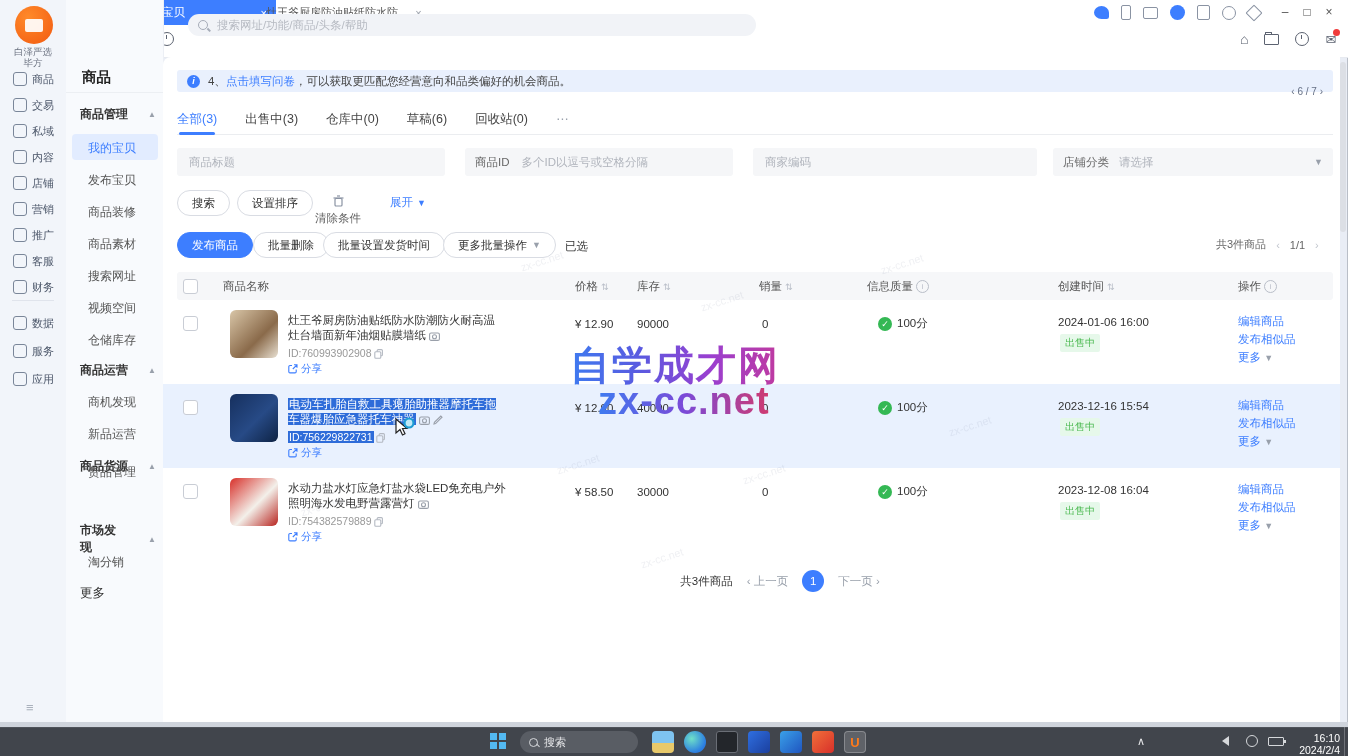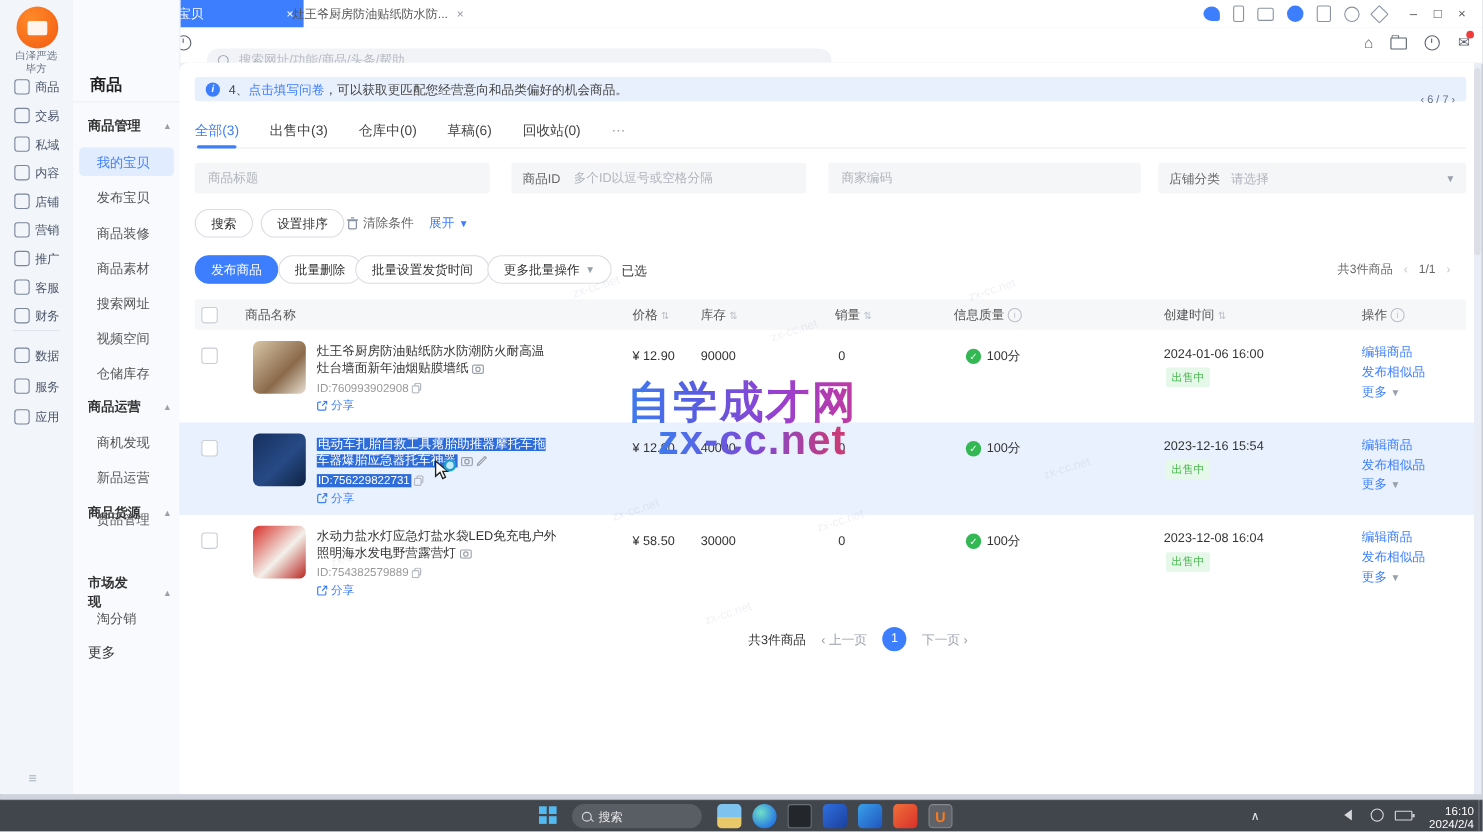--- a/index.html
+++ b/index.html
@@ -20,21 +20,21 @@
   .ic-phone{width:8px;height:13px;border:1.4px solid #8a93a3;border-radius:2px;}
   .ic-mon{width:13px;height:10px;border:1.4px solid #8a93a3;border-radius:2px;}
   .ic-circleb{width:15px;height:15px;border-radius:50%;background:#3D7EFF;}
   .ic-note{width:11px;height:13px;border:1.4px solid #8a93a3;border-radius:2px;}
   .ic-gear{width:12px;height:12px;border:1.4px solid #8a93a3;border-radius:50%;}
   .ic-pin{width:10px;height:10px;border:1.4px solid #8a93a3;border-radius:1px;transform:rotate(45deg);}
   
   .navbar{left:66px;top:25px;width:1282px;height:32px;background:#fff;border-bottom:1px solid #e7eaf0;}
   .nav-glyph{font-size:15px;color:#5b6270;line-height:30px;text-align:center;width:22px;}
   .nav-glyph.dis{color:#c9cdd5;}
-  .searchpill{left:188px;top:44px;width:568px;height:22px;background:#f1f3f7;border-radius:11px;display:flex;align-items:center;padding-left:10px;box-sizing:border-box;}
+  .searchpill{left:188px;top:14px;width:568px;height:22px;background:#f1f3f7;border-radius:11px;display:flex;align-items:center;padding-left:10px;box-sizing:border-box;}
   .mag{width:8px;height:8px;border:1.5px solid #a6acb8;border-radius:50%;position:relative;margin-right:7px;flex:none;}
   .mag::after{content:"";position:absolute;width:4px;height:1.5px;background:#a6acb8;transform:rotate(45deg);right:-4px;bottom:-1px;}
   .searchpill input{border:none;outline:none;background:transparent;font:inherit;font-size:11.5px;color:#333;width:480px;}
   .searchpill input::placeholder{color:#b6bac2;}
   .ic-home{font-size:14px;color:#5b6270;}
   .ic-folder{width:13px;height:9px;border:1.4px solid #5b6270;border-radius:1px;position:relative;}
   .ic-folder::before{content:"";position:absolute;top:-3px;left:0;width:5px;height:2px;border:1.4px solid #5b6270;border-bottom:none;border-radius:1px 1px 0 0;}
   .ic-clock{width:12px;height:12px;border:1.4px solid #5b6270;border-radius:50%;position:relative;}
   .ic-clock::after{content:"";position:absolute;left:4.6px;top:2px;width:1.4px;height:4px;background:#5b6270;}
   .ic-mail{font-size:13px;color:#5b6270;position:relative;}
@@ -322,21 +322,21 @@
     <input placeholder="商家编码" style="">
   </div>
   <div class="abs fbox" style="left:1053px;width:280px;">
     <span class="flabel">店铺分类</span>
     <span class="fvalue">请选择</span>
     <span class="fcaret">▼</span>
   </div>
 
   <div class="abs pill" style="left:177px;">搜索</div>
   <div class="abs pill" style="left:237px;">设置排序</div>
-  <div class="abs txtbtn" style="left:315px;">
+  <div class="abs txtbtn" style="left:315px;flex-direction:column;">
     <svg class="minisvg" width="11" height="12" viewBox="0 0 11 12">
         <rect x="2" y="3.5" width="7" height="7.5" rx="1" fill="none" stroke="#8a93a3" stroke-width="1.2"></rect>
         <line x1="0.5" y1="3" x2="10.5" y2="3" stroke="#8a93a3" stroke-width="1.2"></line>
         <line x1="4" y1="1" x2="7" y2="1" stroke="#8a93a3" stroke-width="1.2"></line>
       </svg>
     <span>清除条件</span>
   </div>
   <div class="abs txtbtn blue" style="left:390px;">
     <span>展开</span>
     <span class="caret-dn">▼</span>

